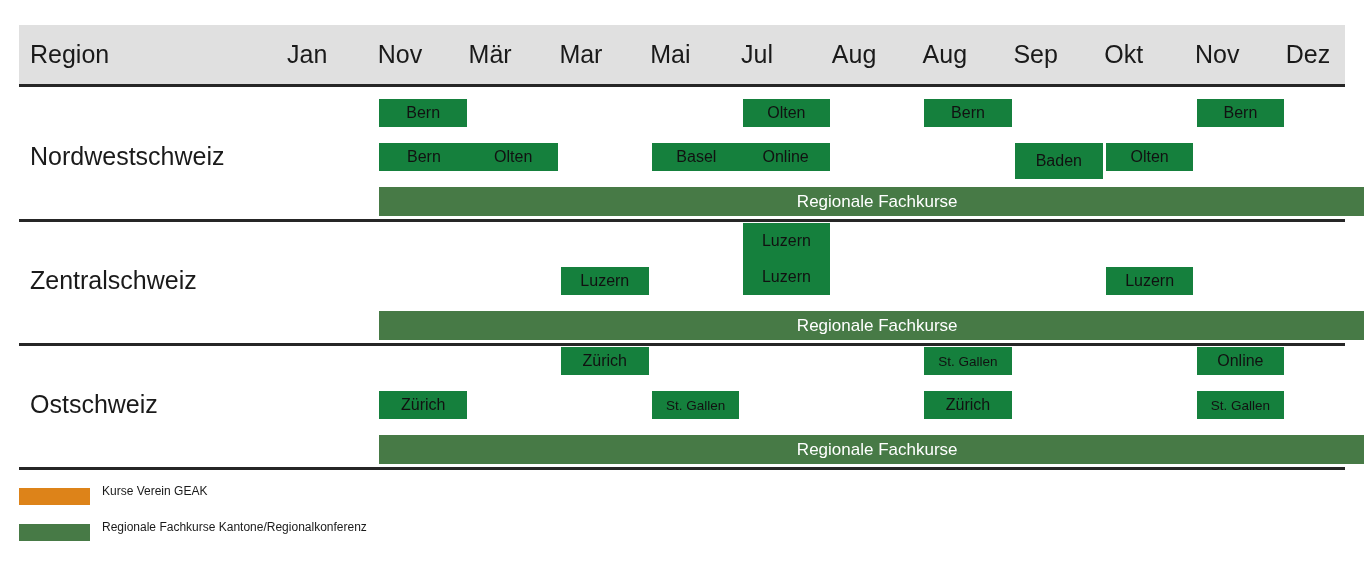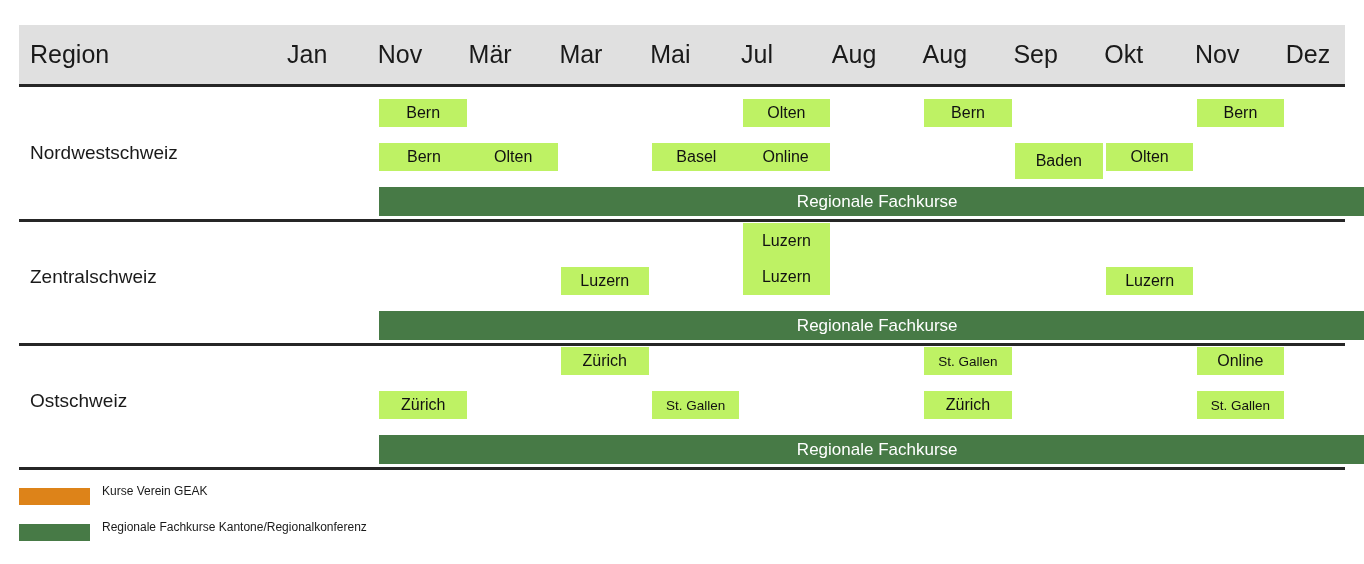--- a/index.html
+++ b/index.html
@@ -65,36 +65,36 @@
     left: 19px;
     width: 1326px;
     height: 3px;
     background: #262626;
   }
 
   
   .region-label {
     position: absolute;
     left: 30px;
-    font-size: 19px;
+    font-size: 25px;
     color: #1a1a1a;
     white-space: nowrap;
   }
 
   
   .bar {
     position: absolute;
     display: flex;
     align-items: center;
     justify-content: center;
     box-sizing: border-box;
     white-space: nowrap;
   }
   .bar.course {
-    background: #bef264;
+    background: #15803d;
     color: #111111;
     font-size: 16px;
   }
   .bar.course.small {
     font-size: 13.5px;
   }
   .bar.regional {
     background: #477a46;
     color: #ffffff;
     font-size: 17px;

